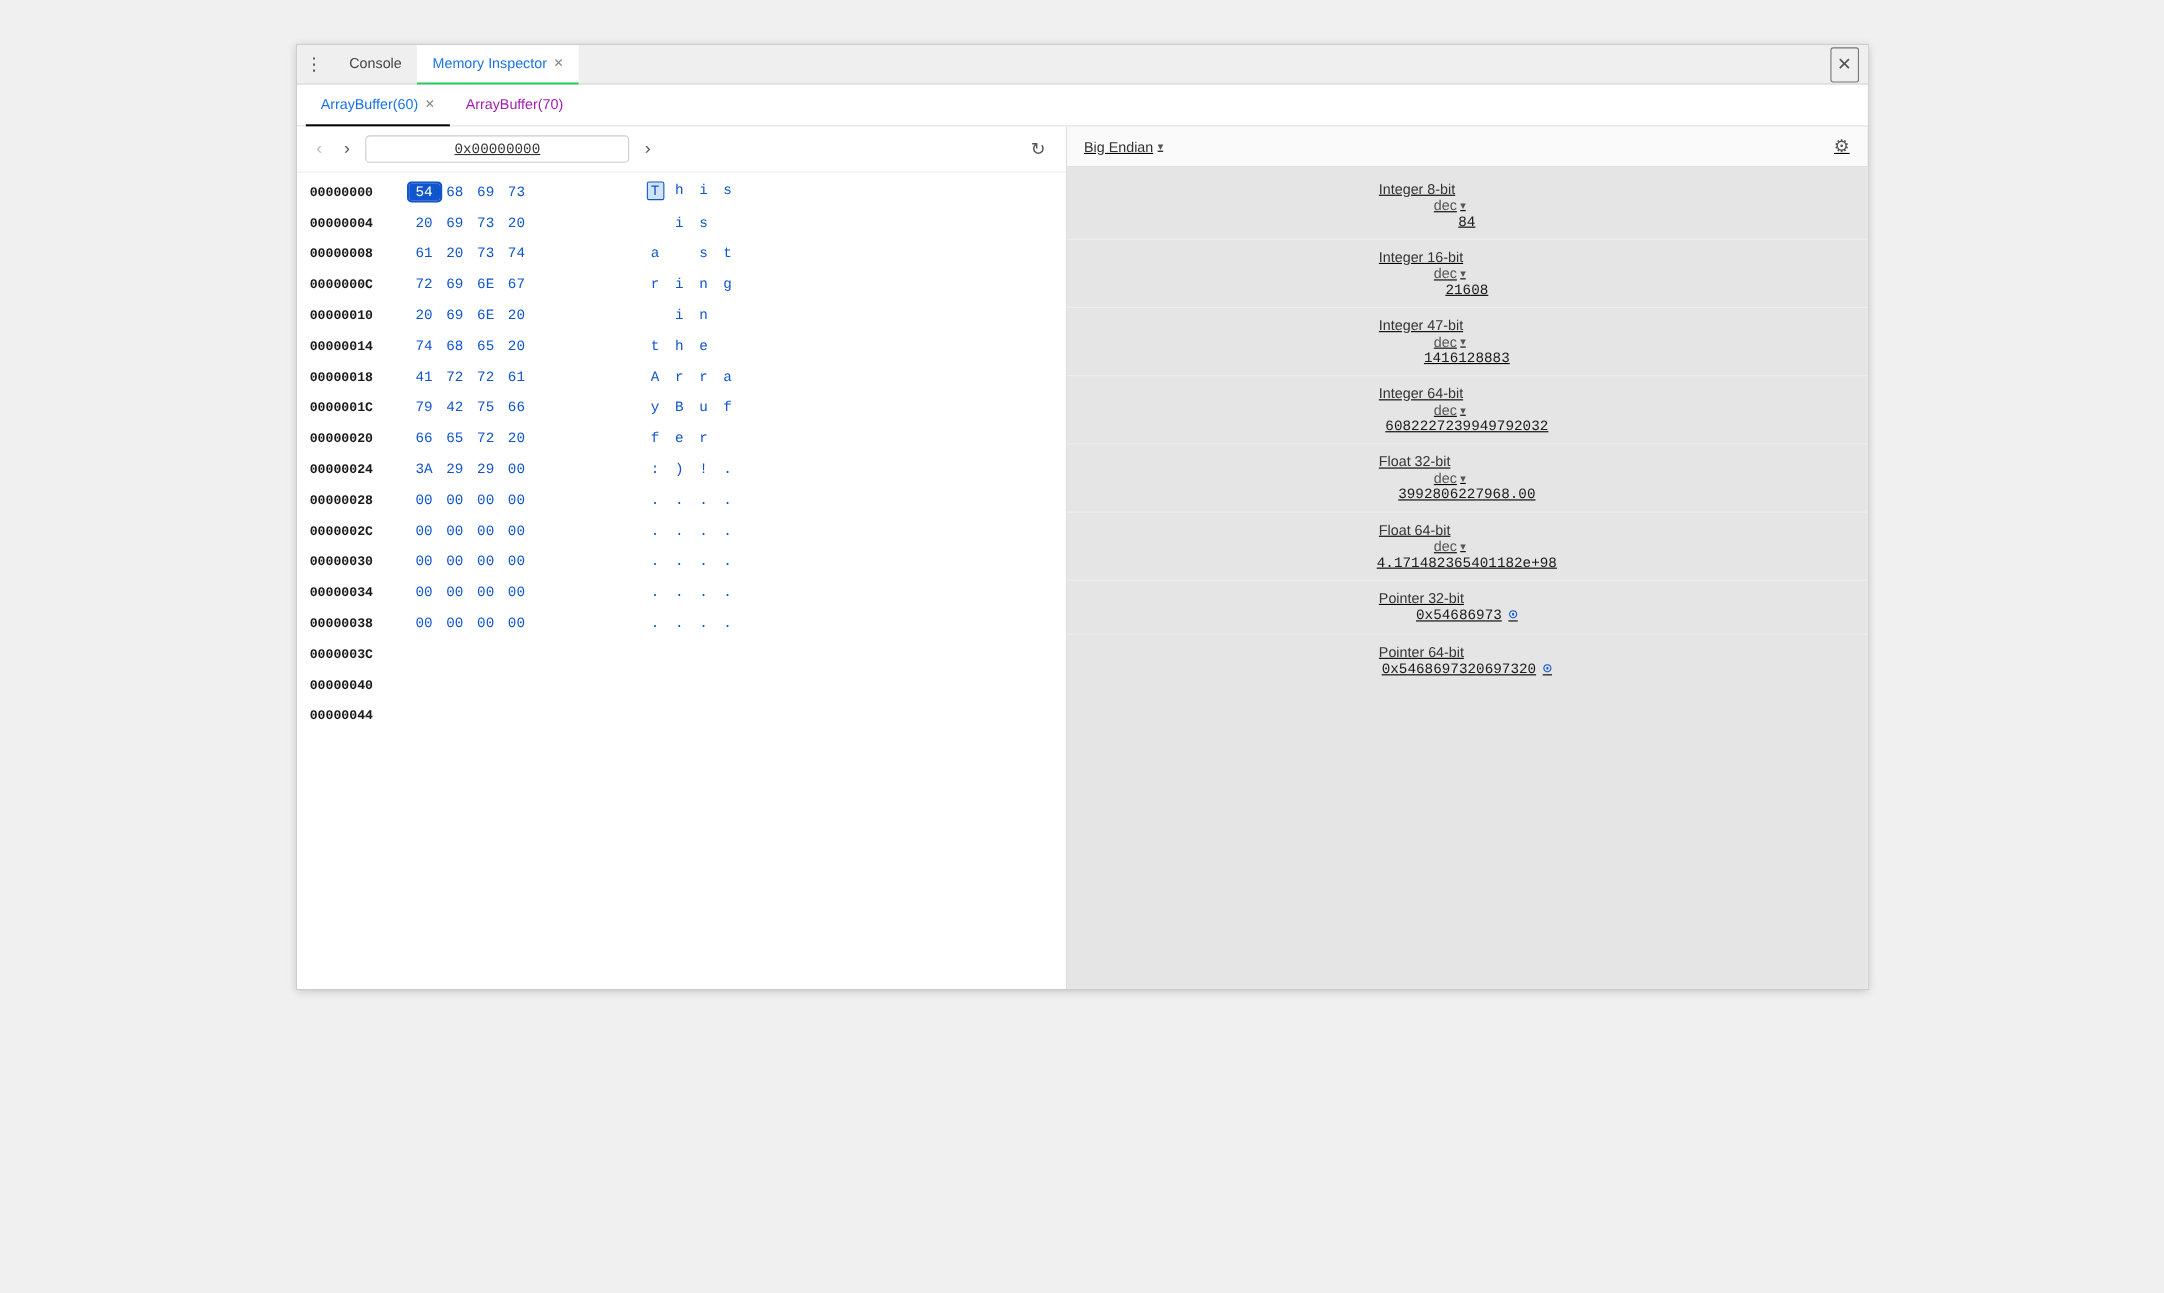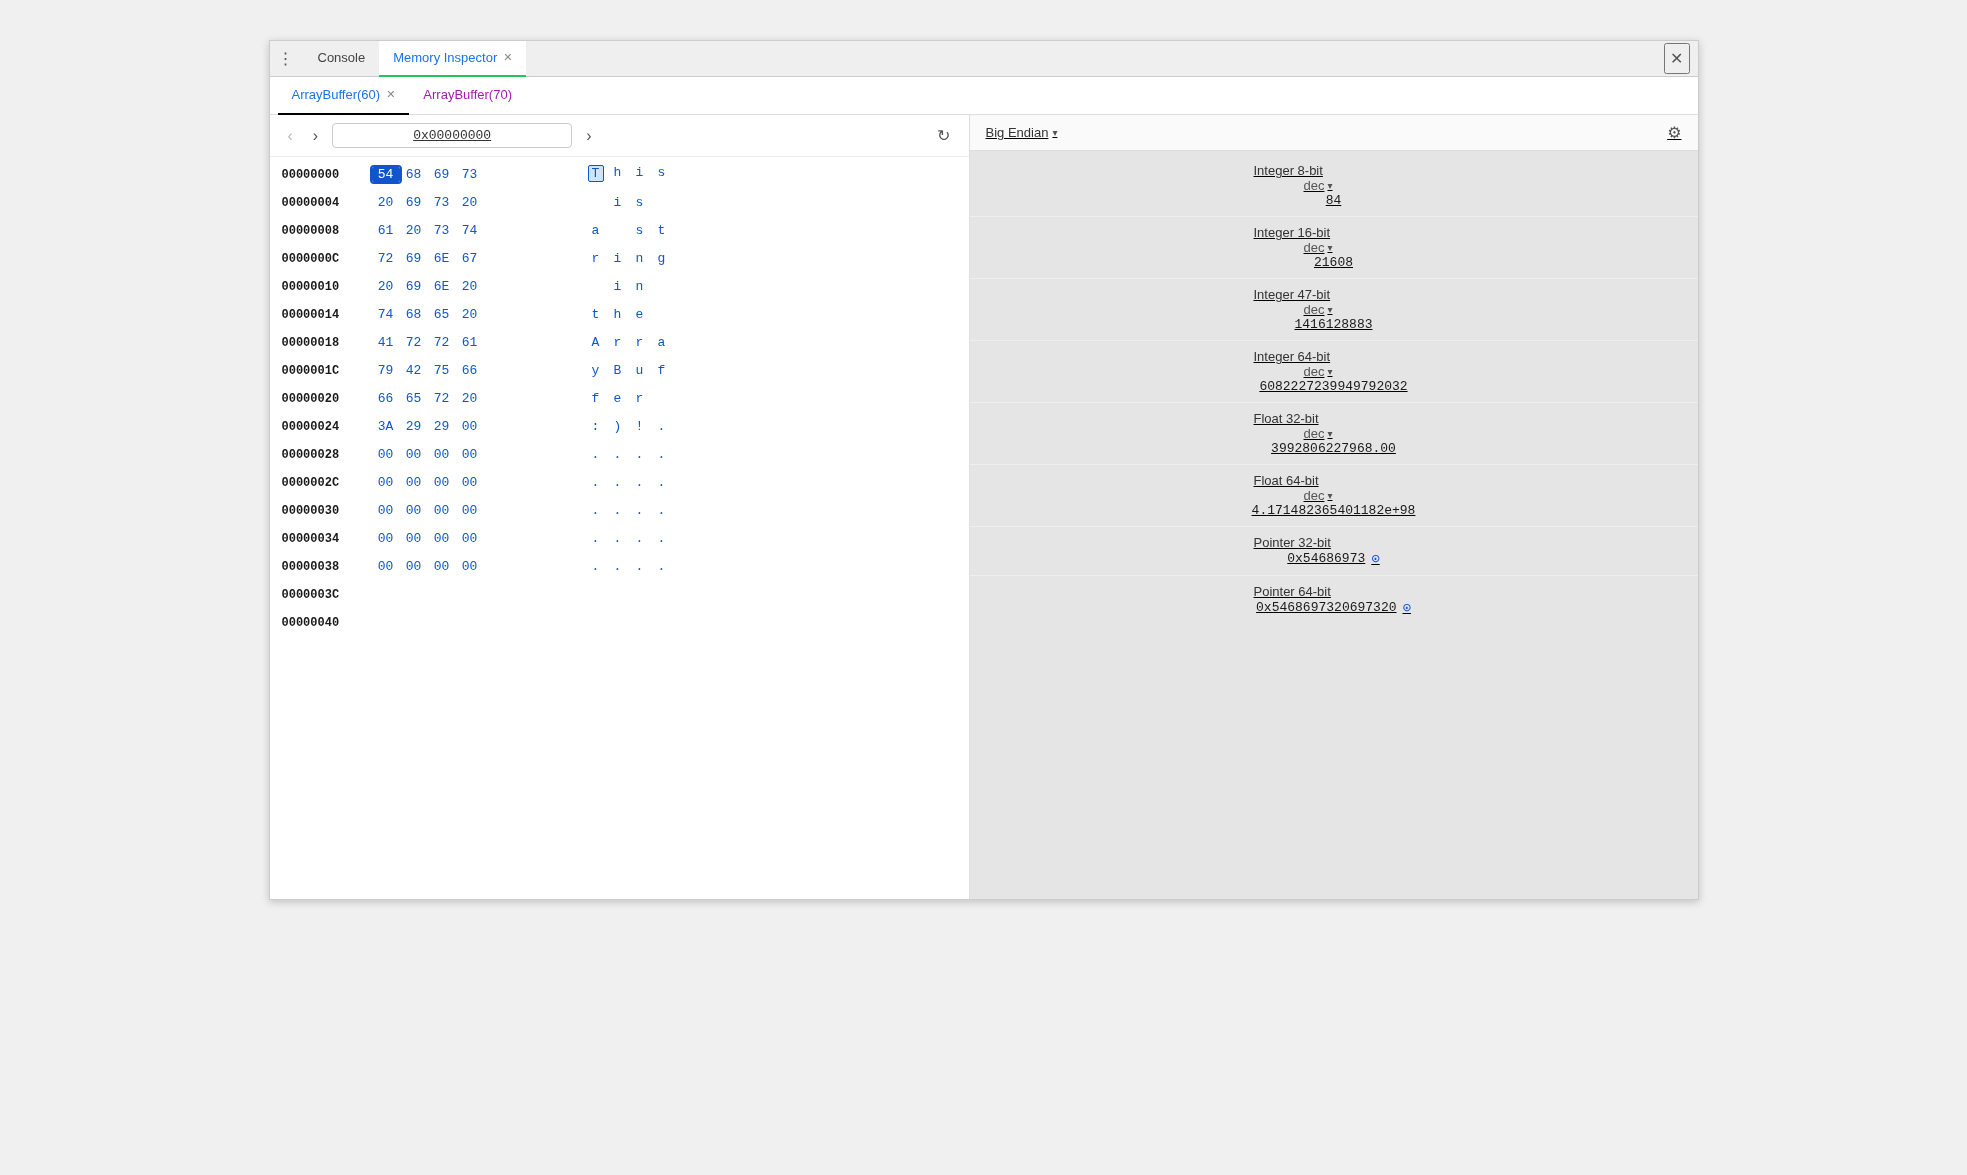--- a/index.html
+++ b/index.html
@@ -561,20 +561,25 @@
               <span class="ascii-char">.</span>
             </div>
           </div>
           <div class="memory-row">
             <span class="mem-addr">0000003C</span>
             <div class="mem-bytes"></div>
             <div class="mem-ascii"></div>
           </div>
           <div class="memory-row">
             <span class="mem-addr">00000040</span>
+            <div class="mem-bytes"></div>
+            <div class="mem-ascii"></div>
+          </div>
+          <div class="memory-row">
+            <span class="mem-addr">00000044</span>
             <div class="mem-bytes"></div>
             <div class="mem-ascii"></div>
           </div>
         </div>
     </div>
 
     <div class="right-panel">
       <div class="right-header">
         <div class="endian-select-wrapper">
           <span class="endian-label">Big Endian</span>

